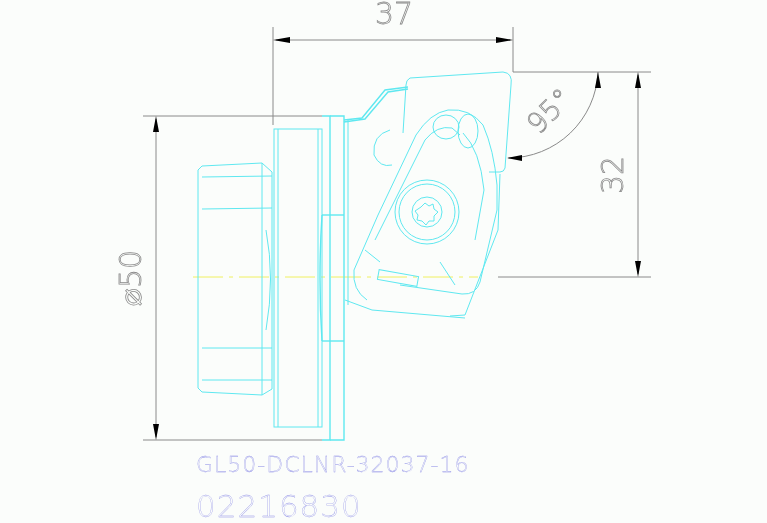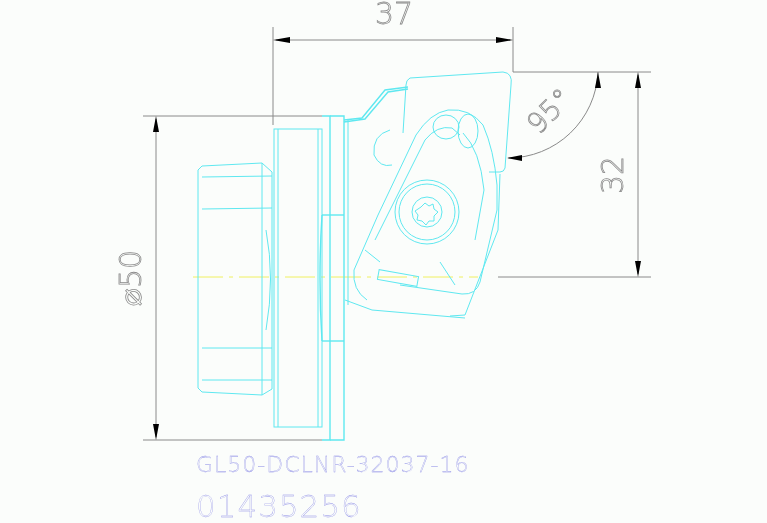--- a/index.html
+++ b/index.html
@@ -100,13 +100,13 @@
       <path d="M 390 130 Q 372 135 374 155 Q 380 168 392 165"></path>
 
       <rect x="378" y="273" width="40" height="10" transform="rotate(10 398 278)"></rect>
       <line x1="365" y1="250" x2="380" y2="262"></line>
       <line x1="440" y1="262" x2="455" y2="285"></line>
     </g>
   </g>
 </svg>
 
 <div class="label l1">GL50-DCLNR-32037-16</div>
-<div class="label l2">01435256</div>
+<div class="label l2">02216830</div>
 
 </body></html>

